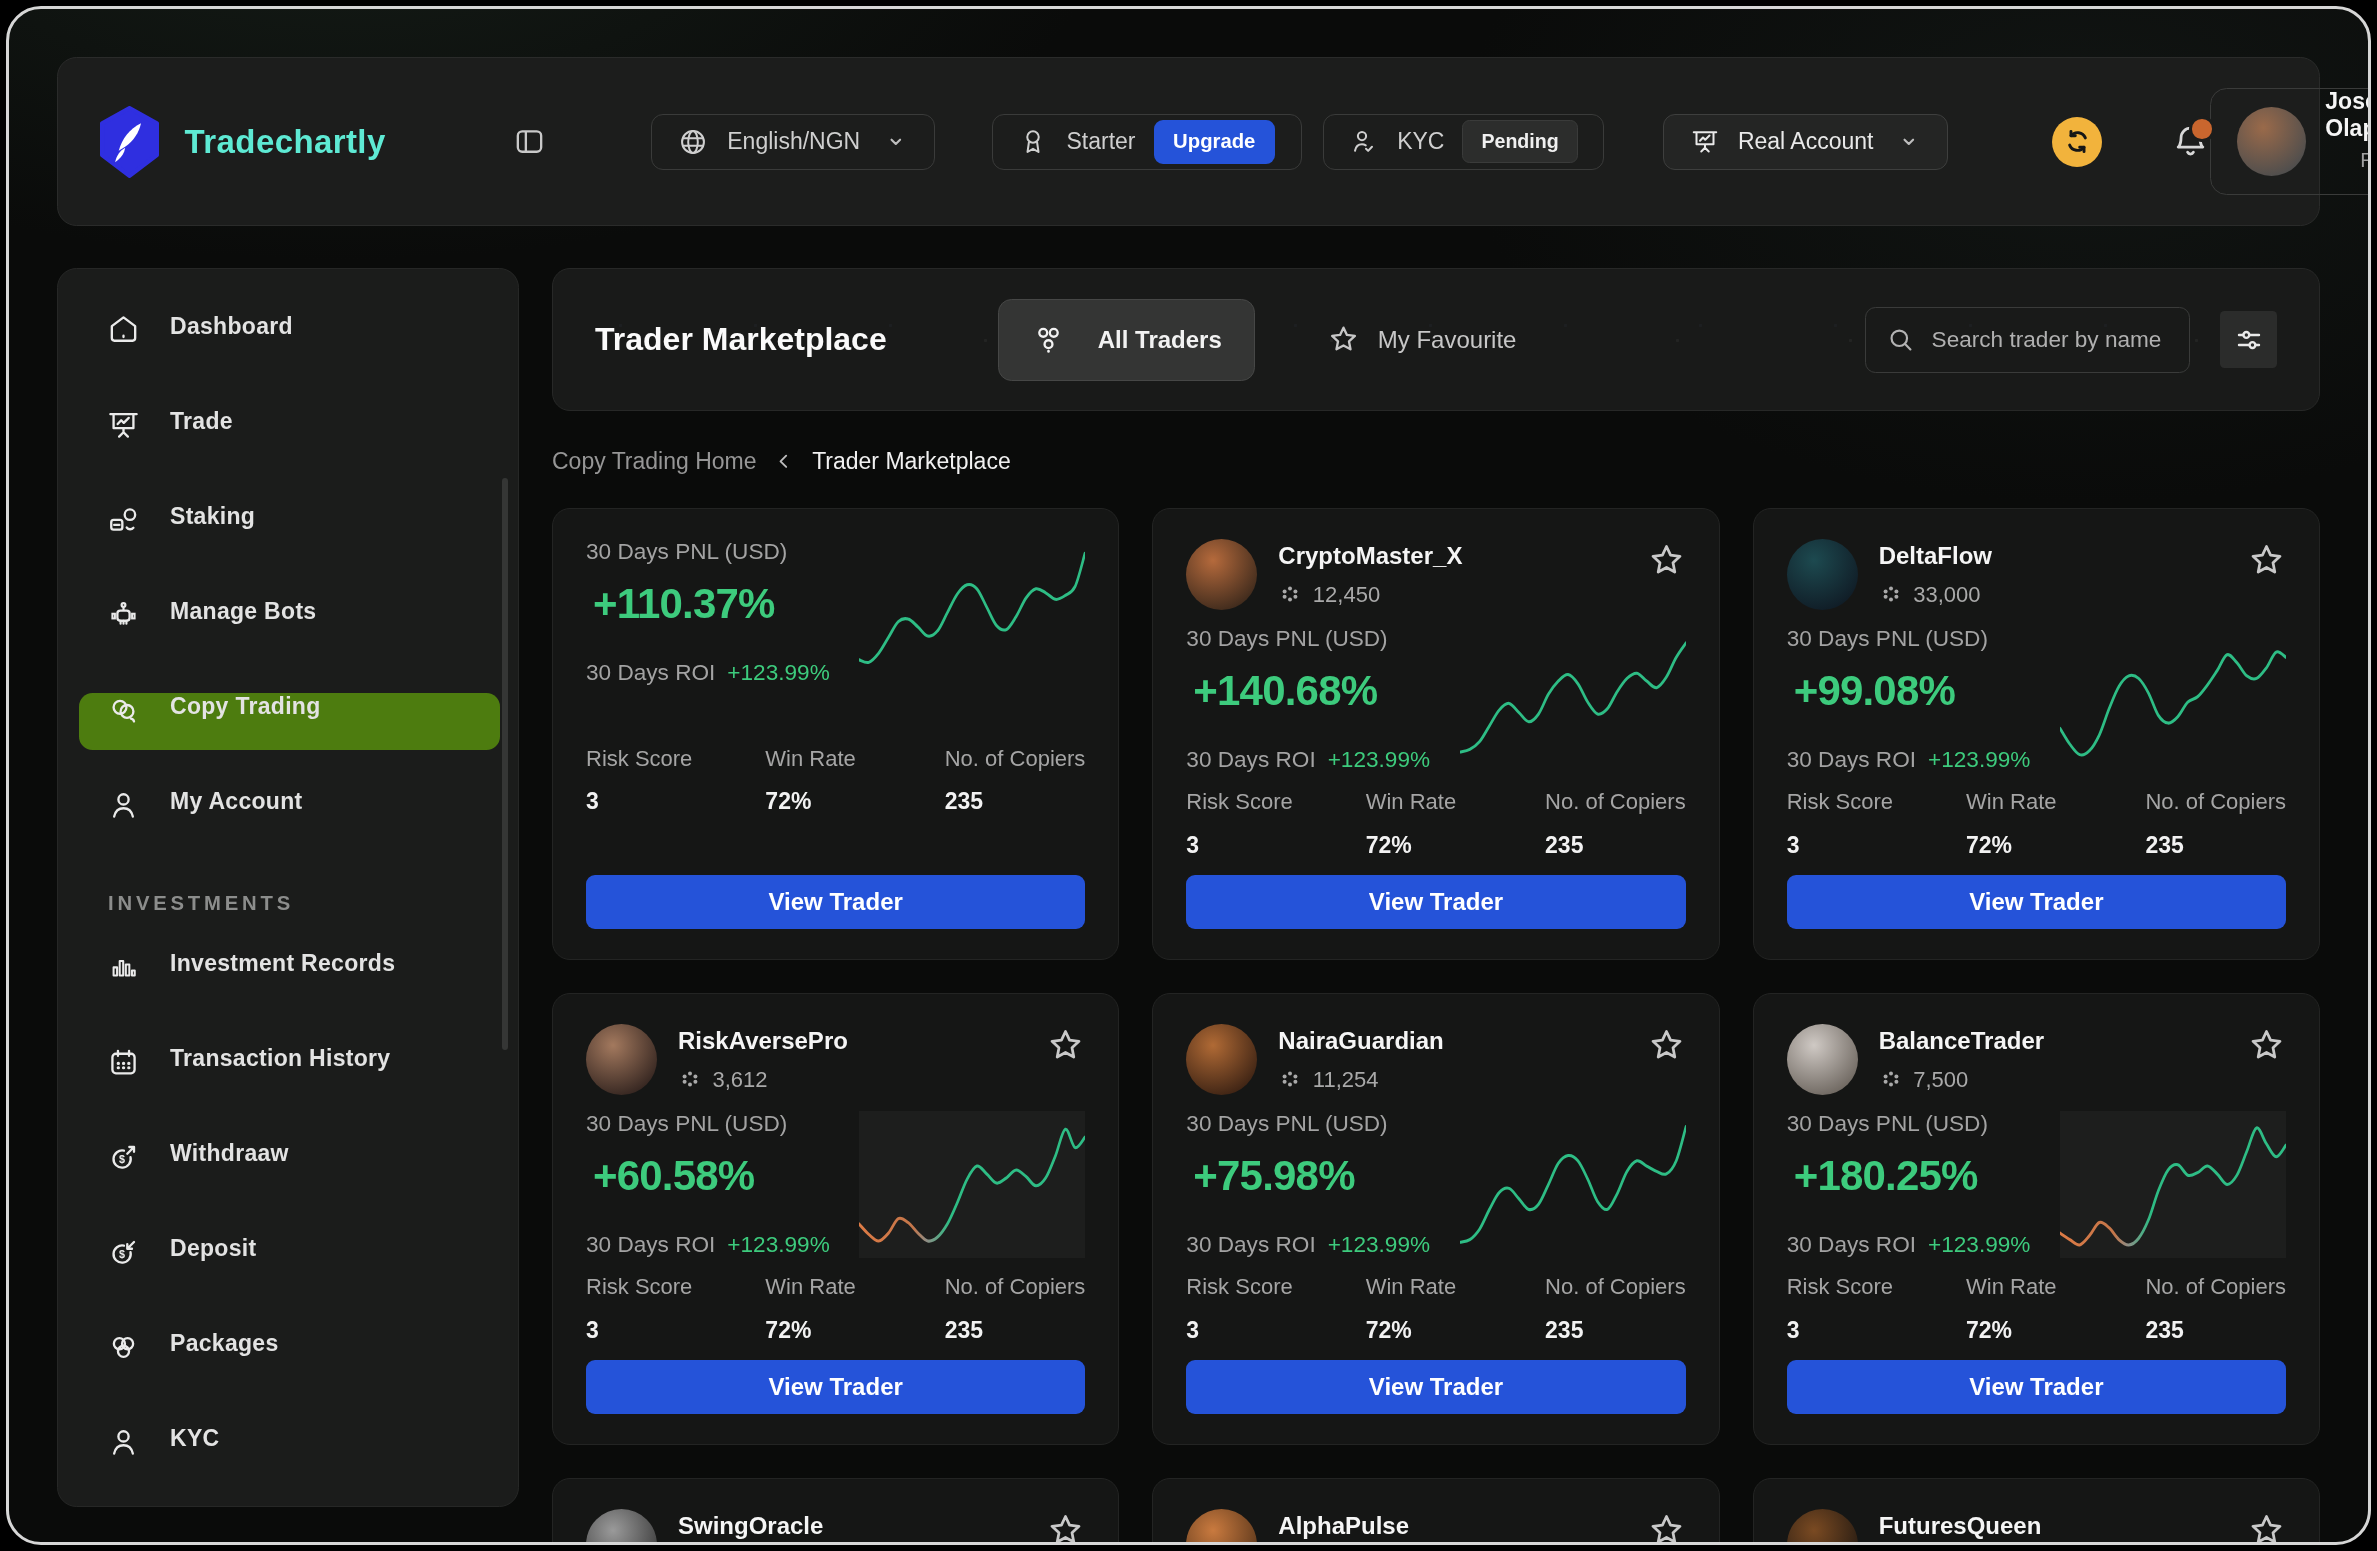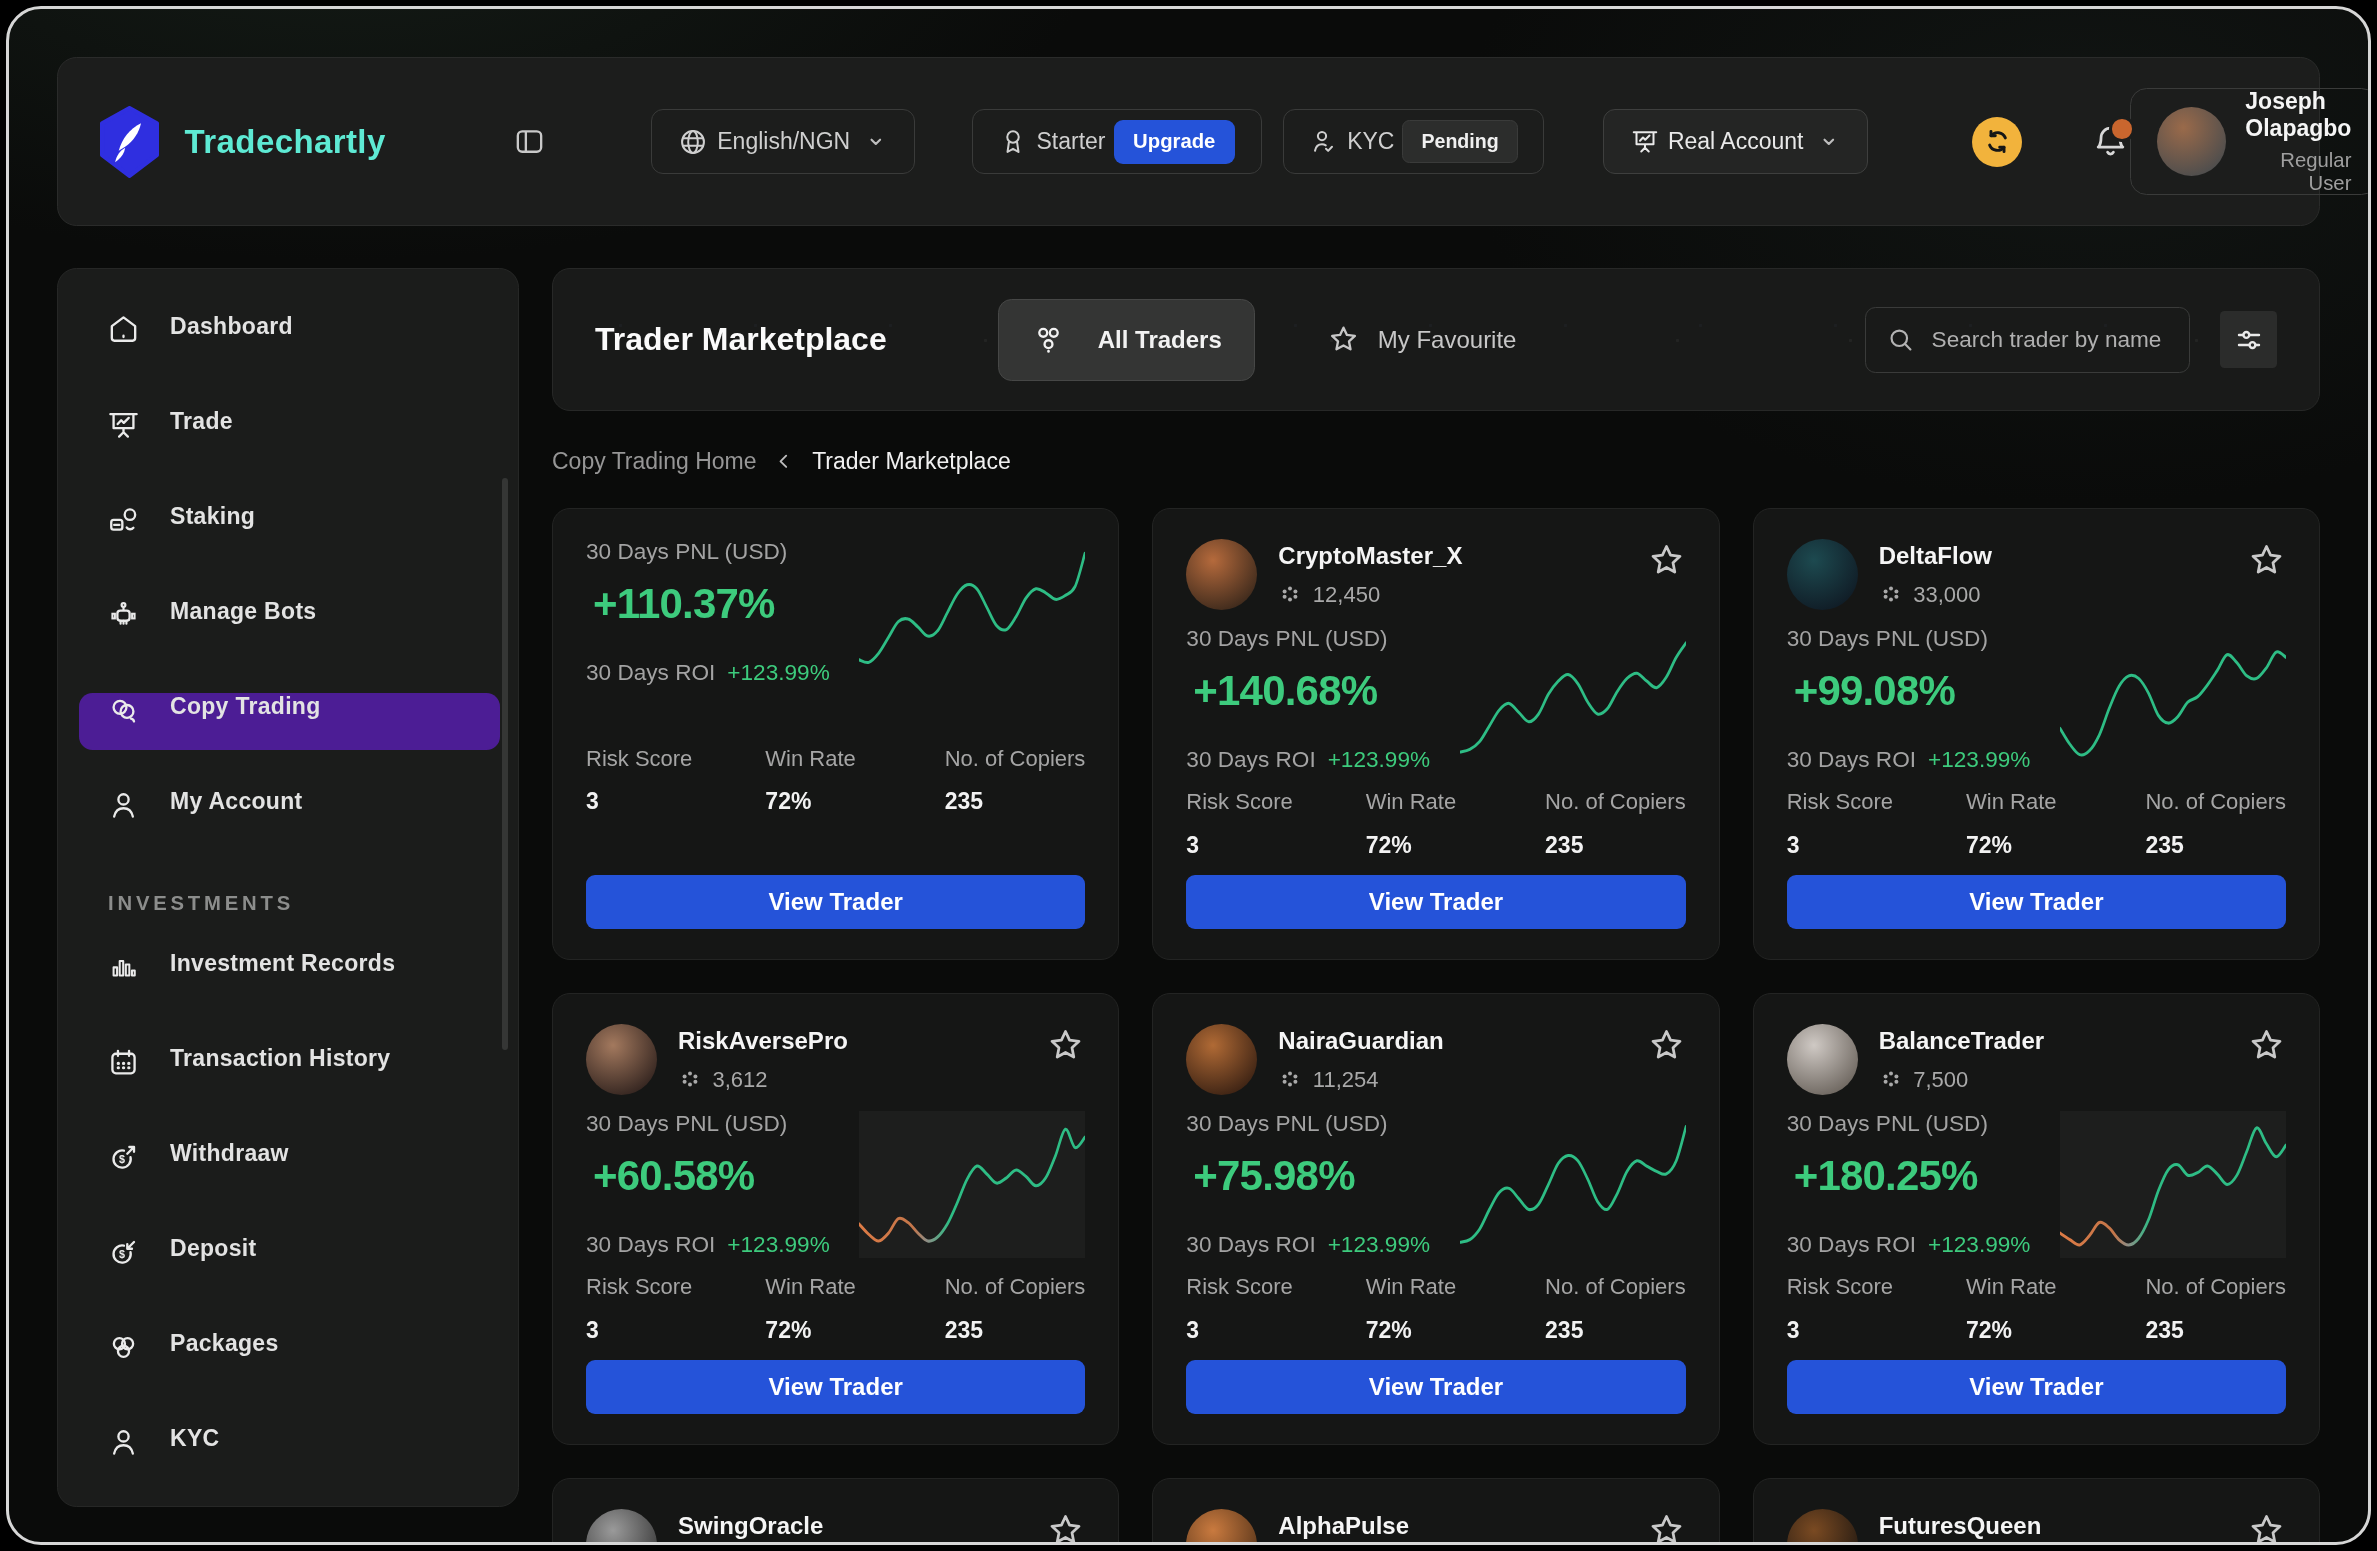--- a/index.html
+++ b/index.html
@@ -11,21 +11,21 @@
       radial-gradient(1279px 572px at 14% -6%, #141b16 0%, rgba(10,11,10,0) 60%),
       radial-gradient(1129px 677px at 88% 8%, #111513 0%, rgba(10,11,10,0) 55%),
       #0a0b0a;}
   
   .topbar{position:absolute;left:48px;right:48px;top:48px;height:169px;background:#1c1d1c;
     border:1.5px solid #2a2b2a;border-radius:19.6px;display:flex;align-items:center;
     padding:0 39px;box-sizing:border-box;}
   .brand{display:flex;align-items:center;gap:22.6px;}
   .brand-name{font-size:33px;font-weight:700;color:#5eead4;letter-spacing:0.4px;}
   .panel-toggle{margin-left:126px;color:#c9c9c9;}
-  .pill{display:flex;align-items:center;gap:8px;height:65px;padding:0 25.6px;border:1.5px solid #3a3b3a;
+  .pill{display:flex;align-items:center;gap:18px;height:56px;padding:0 25.6px;border:1.5px solid #3a3b3a;
     border-radius:12px;color:#cfcfcf;font-size:23px;box-sizing:border-box;white-space:nowrap;}
   .pill .chev{color:#bdbdbd;margin-left:4.5px;}
   .pill-lang{margin-left:104px;}
   .pill-starter{margin-left:57px;}
   .badge-upgrade{background:#2553d9;color:#fff;font-size:20.3px;font-weight:700;
     padding:10.5px 19.6px;border-radius:9px;}
   .pill-kyc{margin-left:21px;}
   .badge-pending{background:#2c2d2c;border:0.8px solid #3a3b3a;color:#f0f0f0;font-size:19.6px;
     font-weight:700;padding:9px 18px;border-radius:7.5px;}
   .pill-real{margin-left:59px;background:#242524;border-color:#3e3f3e;color:#e9e9e9;}
@@ -40,21 +40,21 @@
   .uname{font-size:23px;font-weight:700;color:#f5f5f5;}
   .urole{font-size:20.3px;color:#9f9f9f;margin-top:7.5px;text-align:right;}
   
   .layout{position:absolute;left:48px;right:48px;top:259px;bottom:0;display:flex;gap:33px;overflow:hidden;}
   
   .sidebar{width:462px;flex:none;background:#1b1c1b;border:1.5px solid #262726;border-radius:19.6px;
     height:1239px;box-sizing:border-box;padding:44px 18px 0 21px;position:relative;overflow:hidden;}
   .sitem{display:flex;gap:29px;height:57px;padding:0 27px;margin-bottom:38px;
     border-radius:13.5px;color:#e3e3e3;font-size:23px;font-weight:700;letter-spacing:0.3px;cursor:pointer;}
   .sitem .sicon{color:#eaeaea;flex:none;}
-  .sitem.active{background:#4c1d95;}
+  .sitem.active{background:#4d7c0f;}
   .section-label{margin:47px 0 35px 29px;color:#8c8d8c;font-size:20.3px;font-weight:700;letter-spacing:3.8px;}
   .scroll-thumb{position:absolute;right:10.5px;top:209px;width:6px;height:572px;background:#353635;border-radius:3px;}
   
   .main{flex:1;display:flex;flex-direction:column;min-width:0;}
   .toolbar{height:143px;flex:none;background:
       radial-gradient(rgba(255,255,255,.045) 1.5px, transparent 2px),
       radial-gradient(rgba(140,170,255,.035) 1.5px, transparent 2px),#191a19;
     background-size:173px 143px,135px 113px;
     border:1.5px solid #272827;border-radius:18px;display:flex;align-items:center;
     padding:0 42px;box-sizing:border-box;}

